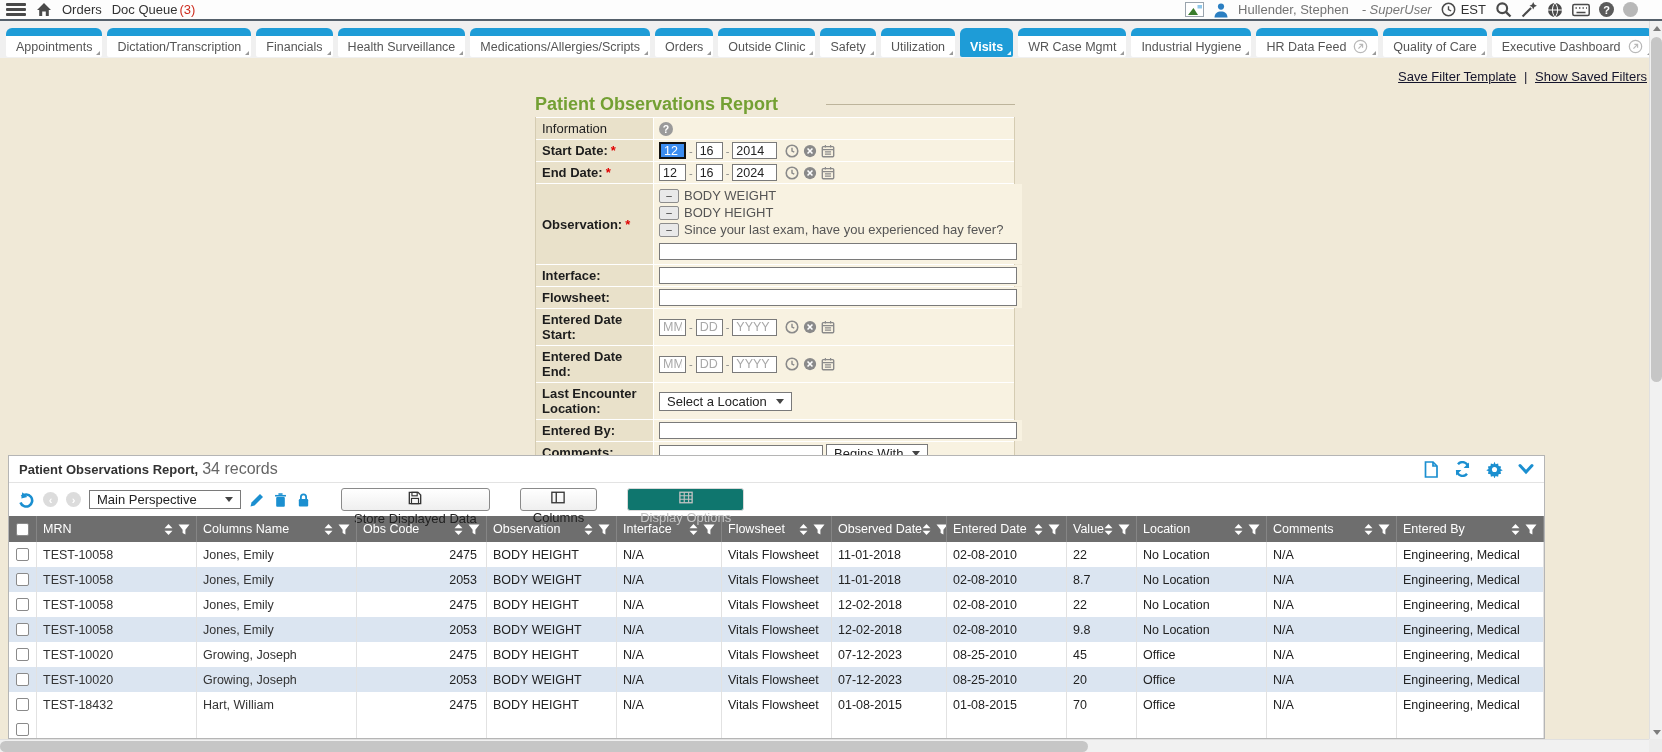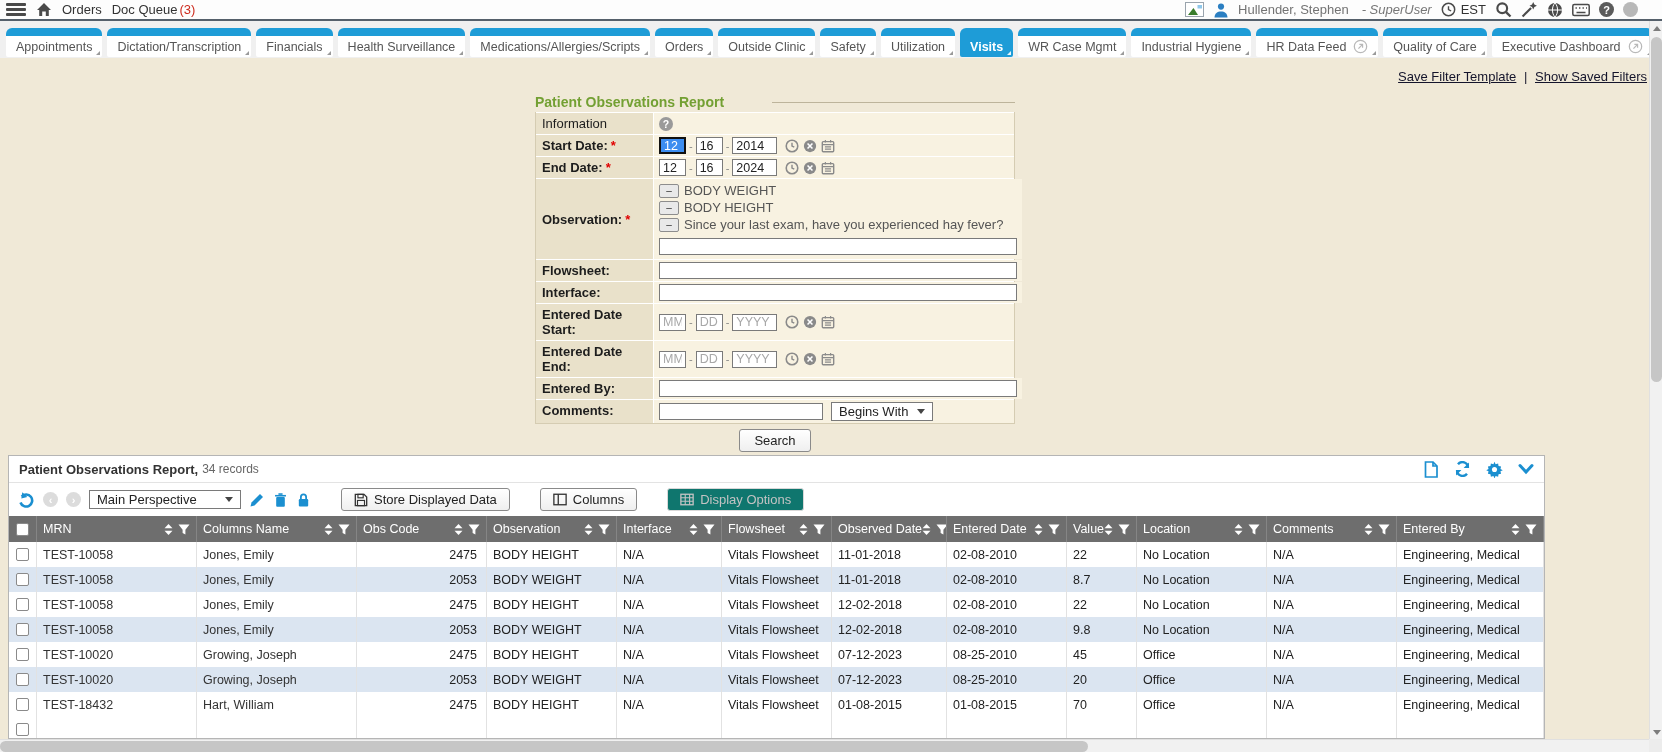--- a/index.html
+++ b/index.html
@@ -28,21 +28,21 @@
   .tab .ext { margin-left:7px; display:inline-flex; }
 
   
   .content { position:relative; height:681px; background:#f0e9d7; }
   .filter-links { position:absolute; top:11px; right:15px; font-size:13px; color:#1a1a2e; }
   .filter-links a { color:#14142b; text-decoration:underline; cursor:pointer; }
   .filter-links .sep { margin:0 4px; }
 
   
   .form-wrap { position:absolute; left:535px; top:36px; width:480px; }
-  .form-title { display:flex; align-items:center; color:#73a033; font-size:14px; font-weight:bold;gap:40px; }
+  .form-title { display:flex; align-items:center; color:#73a033; font-size:18px; font-weight:bold;gap:40px; }
   .form-title .line { flex:1; height:1px; background:#bdb49b; margin-left:8px; }
   .fgrid { border:1px solid #d5ccb2; border-top:none; width:100%; border-collapse:collapse; margin-top:2px; }
   .frow { display:flex; border-top:1px solid #fff; }
   .flabel { width:118px; background:#e9e1ca; padding:3px 6px; font-weight:bold; color:#1d1d1d; border-right:1px solid #fff; flex-shrink:0; }
   .flabel.plain { font-weight:normal; }
   .fvalue { flex:1; background:#f8f2e1; padding:2px 5px; display:flex; align-items:center; gap:3px; flex-wrap:wrap; }
   .req { color:#e00000; margin-left:3px; }
   input { font-family:"Liberation Sans",sans-serif; font-size:12.5px; border:1px solid #7a7a7a; height:17px; padding:0 3px; background:#fff; color:#222; }
   input::placeholder { color:#a8a8a8; }
   .in-mm { width:27px; } .in-yy { width:45px; }
@@ -50,28 +50,28 @@
   .dash { color:#888; font-size:11px; }
   .dicons { display:inline-flex; gap:4px; margin-left:5px; color:#8a8a8a; }
   .q-circle { width:14px; height:14px; border-radius:50%; background:#9a9a9a; color:#fff; font-size:10.5px; font-weight:bold; display:flex; align-items:center; justify-content:center; }
   .obs-list { display:flex; flex-direction:column; gap:2px; width:100%; }
   .obs-item { display:flex; align-items:center; gap:5px; color:#555; }
   .minus-btn { width:20px; height:14px; background:#e9e9e9; border:1px solid #8d8d8d; border-radius:2px; font-size:10px; line-height:10px; color:#333; display:flex; align-items:center; justify-content:center; cursor:pointer; }
   .wide { width:358px; }
   .sel { display:inline-flex; align-items:center; border:1px solid #7a7a7a; background:#fff; height:19px; padding:0 7px; gap:9px; cursor:pointer; color:#222; }
   .sel .tri { width:0; height:0; border-left:4px solid transparent; border-right:4px solid transparent; border-top:5px solid #444; }
   .search-row { text-align:center; margin-top:5px; }
-  .btn { display:inline-flex; align-items:center; gap:6px; border:1px solid #8a8a8a; border-radius:3px; background:linear-gradient(#ffffff,#efefef); padding:2px 12px; font-size:13px; color:#222; cursor:pointer; height:23px; }
+  .btn { display:inline-flex; align-items:center; gap:6px; border:1px solid #8a8a8a; border-radius:3px; background:linear-gradient(#ffffff,#efefef); padding:2px 12px; font-size:13px; color:#222; cursor:pointer; height:23px;flex-direction:column; }
   .btn.disabled { color:#c3c3c3; border-color:#d8d8d8; background:#0f766e; cursor:default; }
 
   
   .panel { position:absolute; left:8px; top:397px; width:1537px; height:284px; background:#fff; border:1px solid #b5b5b5; overflow:hidden; }
   .panel-head { height:27px; display:flex; align-items:center; padding:0 10px; border-bottom:1px solid #e3e3e3; }
   .panel-title { font-weight:bold; color:#333; }
-  .panel-records { color:#666; font-size:12px; margin-left:4px; }
+  .panel-records { color:#666; font-size:16px; margin-left:4px; }
   .panel-icons { margin-left:auto; display:flex; align-items:center; gap:15px; color:#1b8fd0; }
   .panel-icons .icn { cursor:pointer; }
   .toolbar { height:33px; display:flex; align-items:center; padding:0 8px; gap:8px; }
   .tool-ico { color:#1b8fd0; cursor:pointer; display:inline-flex; }
   .nav-dot { width:15px; height:15px; border-radius:50%; background:#dcdcdc; color:#fff; font-size:11px; font-weight:bold; display:flex; align-items:center; justify-content:center; }
   .gap20 { width:14px; }
 
   .thead { display:grid; grid-template-columns:28px 160px 160px 130px 130px 105px 110px 115px 120px 70px 130px 130px 1fr; background:#6e6e6e; color:#fff; height:26px; font-size:12.5px; }
   .th { display:flex; align-items:center; padding:0 6px; border-right:1px solid #858585; overflow:hidden; white-space:nowrap; }
   .th .hicons { margin-left:auto; display:flex; align-items:center; gap:5px; }
@@ -328,28 +328,28 @@
               <div class="obs-item">
                 <span class="minus-btn">–</span>
                 <span>Since your last exam, have you experienced hay fever?</span>
               </div>
             </div>
           <input class="wide" style="margin-top: 3px;">
         </div>
       </div>
 
       <div class="frow">
-        <div class="flabel">Flowsheet:</div>
+        <div class="flabel">Interface:</div>
         <div class="fvalue">
             <input class="wide" style="">
           </div>
       </div>
 
       <div class="frow">
-        <div class="flabel">Interface:</div>
+        <div class="flabel">Flowsheet:</div>
         <div class="fvalue">
             <input class="wide" style="">
           </div>
       </div>
 
       <div class="frow">
         <div class="flabel">Entered Date Start:</div>
         <div class="fvalue">
           <input class="in-mm" placeholder="MM" style="">
           <span class="dash">-</span>
@@ -403,33 +403,42 @@
             <span class="icn">
                 <svg width="14" height="14" viewBox="0 0 16 16">
                   <rect x="1.5" y="3" width="13" height="11.5" rx="1" fill="none" stroke="currentColor" stroke-width="1.6"></rect>
                   <path d="M1.5 6.5 h13 M5 1 v3 M11 1 v3 M4.5 9 h7 M4.5 11.5 h7" stroke="currentColor" stroke-width="1.3"></path>
                 </svg>
               </span>
           </span>
         </div>
       </div>
 
+      <div class="frow">
+        <div class="flabel">Last Encounter Location:</div>
+        <div class="fvalue">
+          <span class="sel">
+              <span>Select a Location</span>
+              <span class="tri"></span>
+            </span>
+        </div>
+      </div>
 
       <div class="frow">
         <div class="flabel">Entered By:</div>
         <div class="fvalue">
             <input class="wide" style="">
           </div>
       </div>
 
       <div class="frow">
         <div class="flabel">Comments:</div>
         <div class="fvalue">
           <input style="width: 164px;">
-          <span class="sel" style="margin-left:5px;">
+          <span class="sel" style="">
               <span>Begins With</span>
               <span class="tri"></span>
             </span>
         </div>
       </div>
 
     </div>
     <div class="search-row">
       <button class="btn" style="padding:2px 14px;">Search</button>
     </div>

